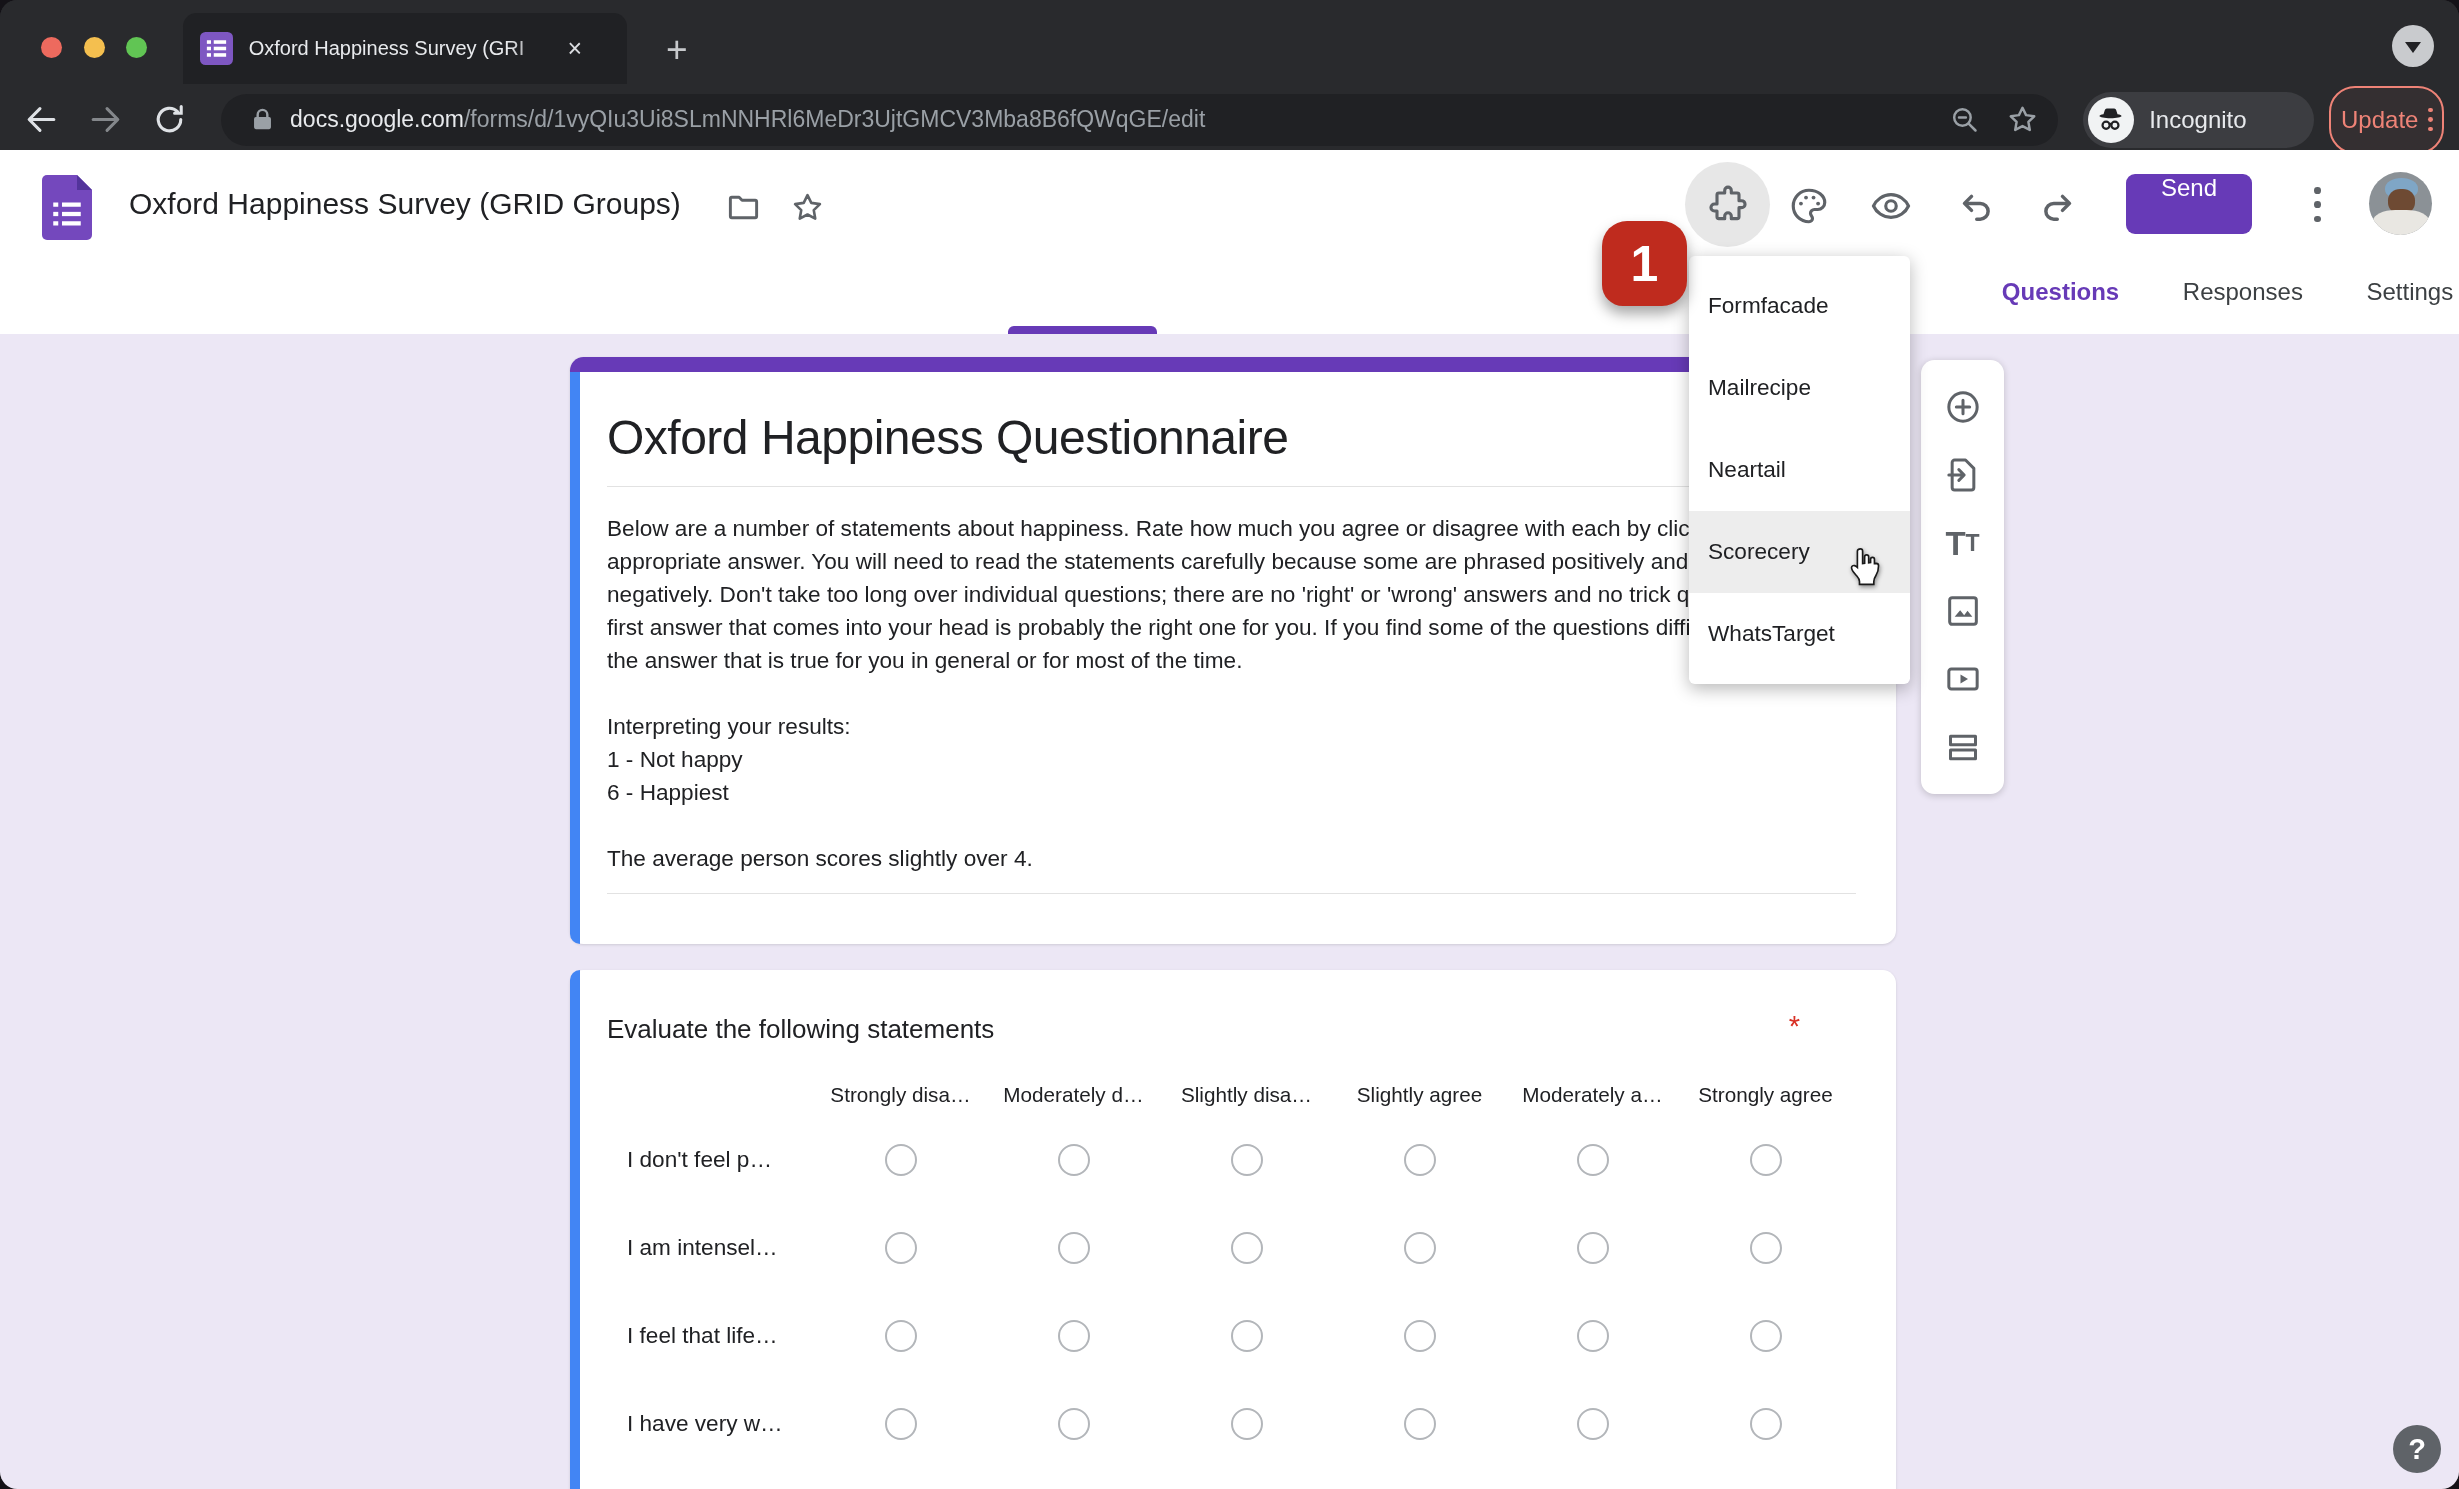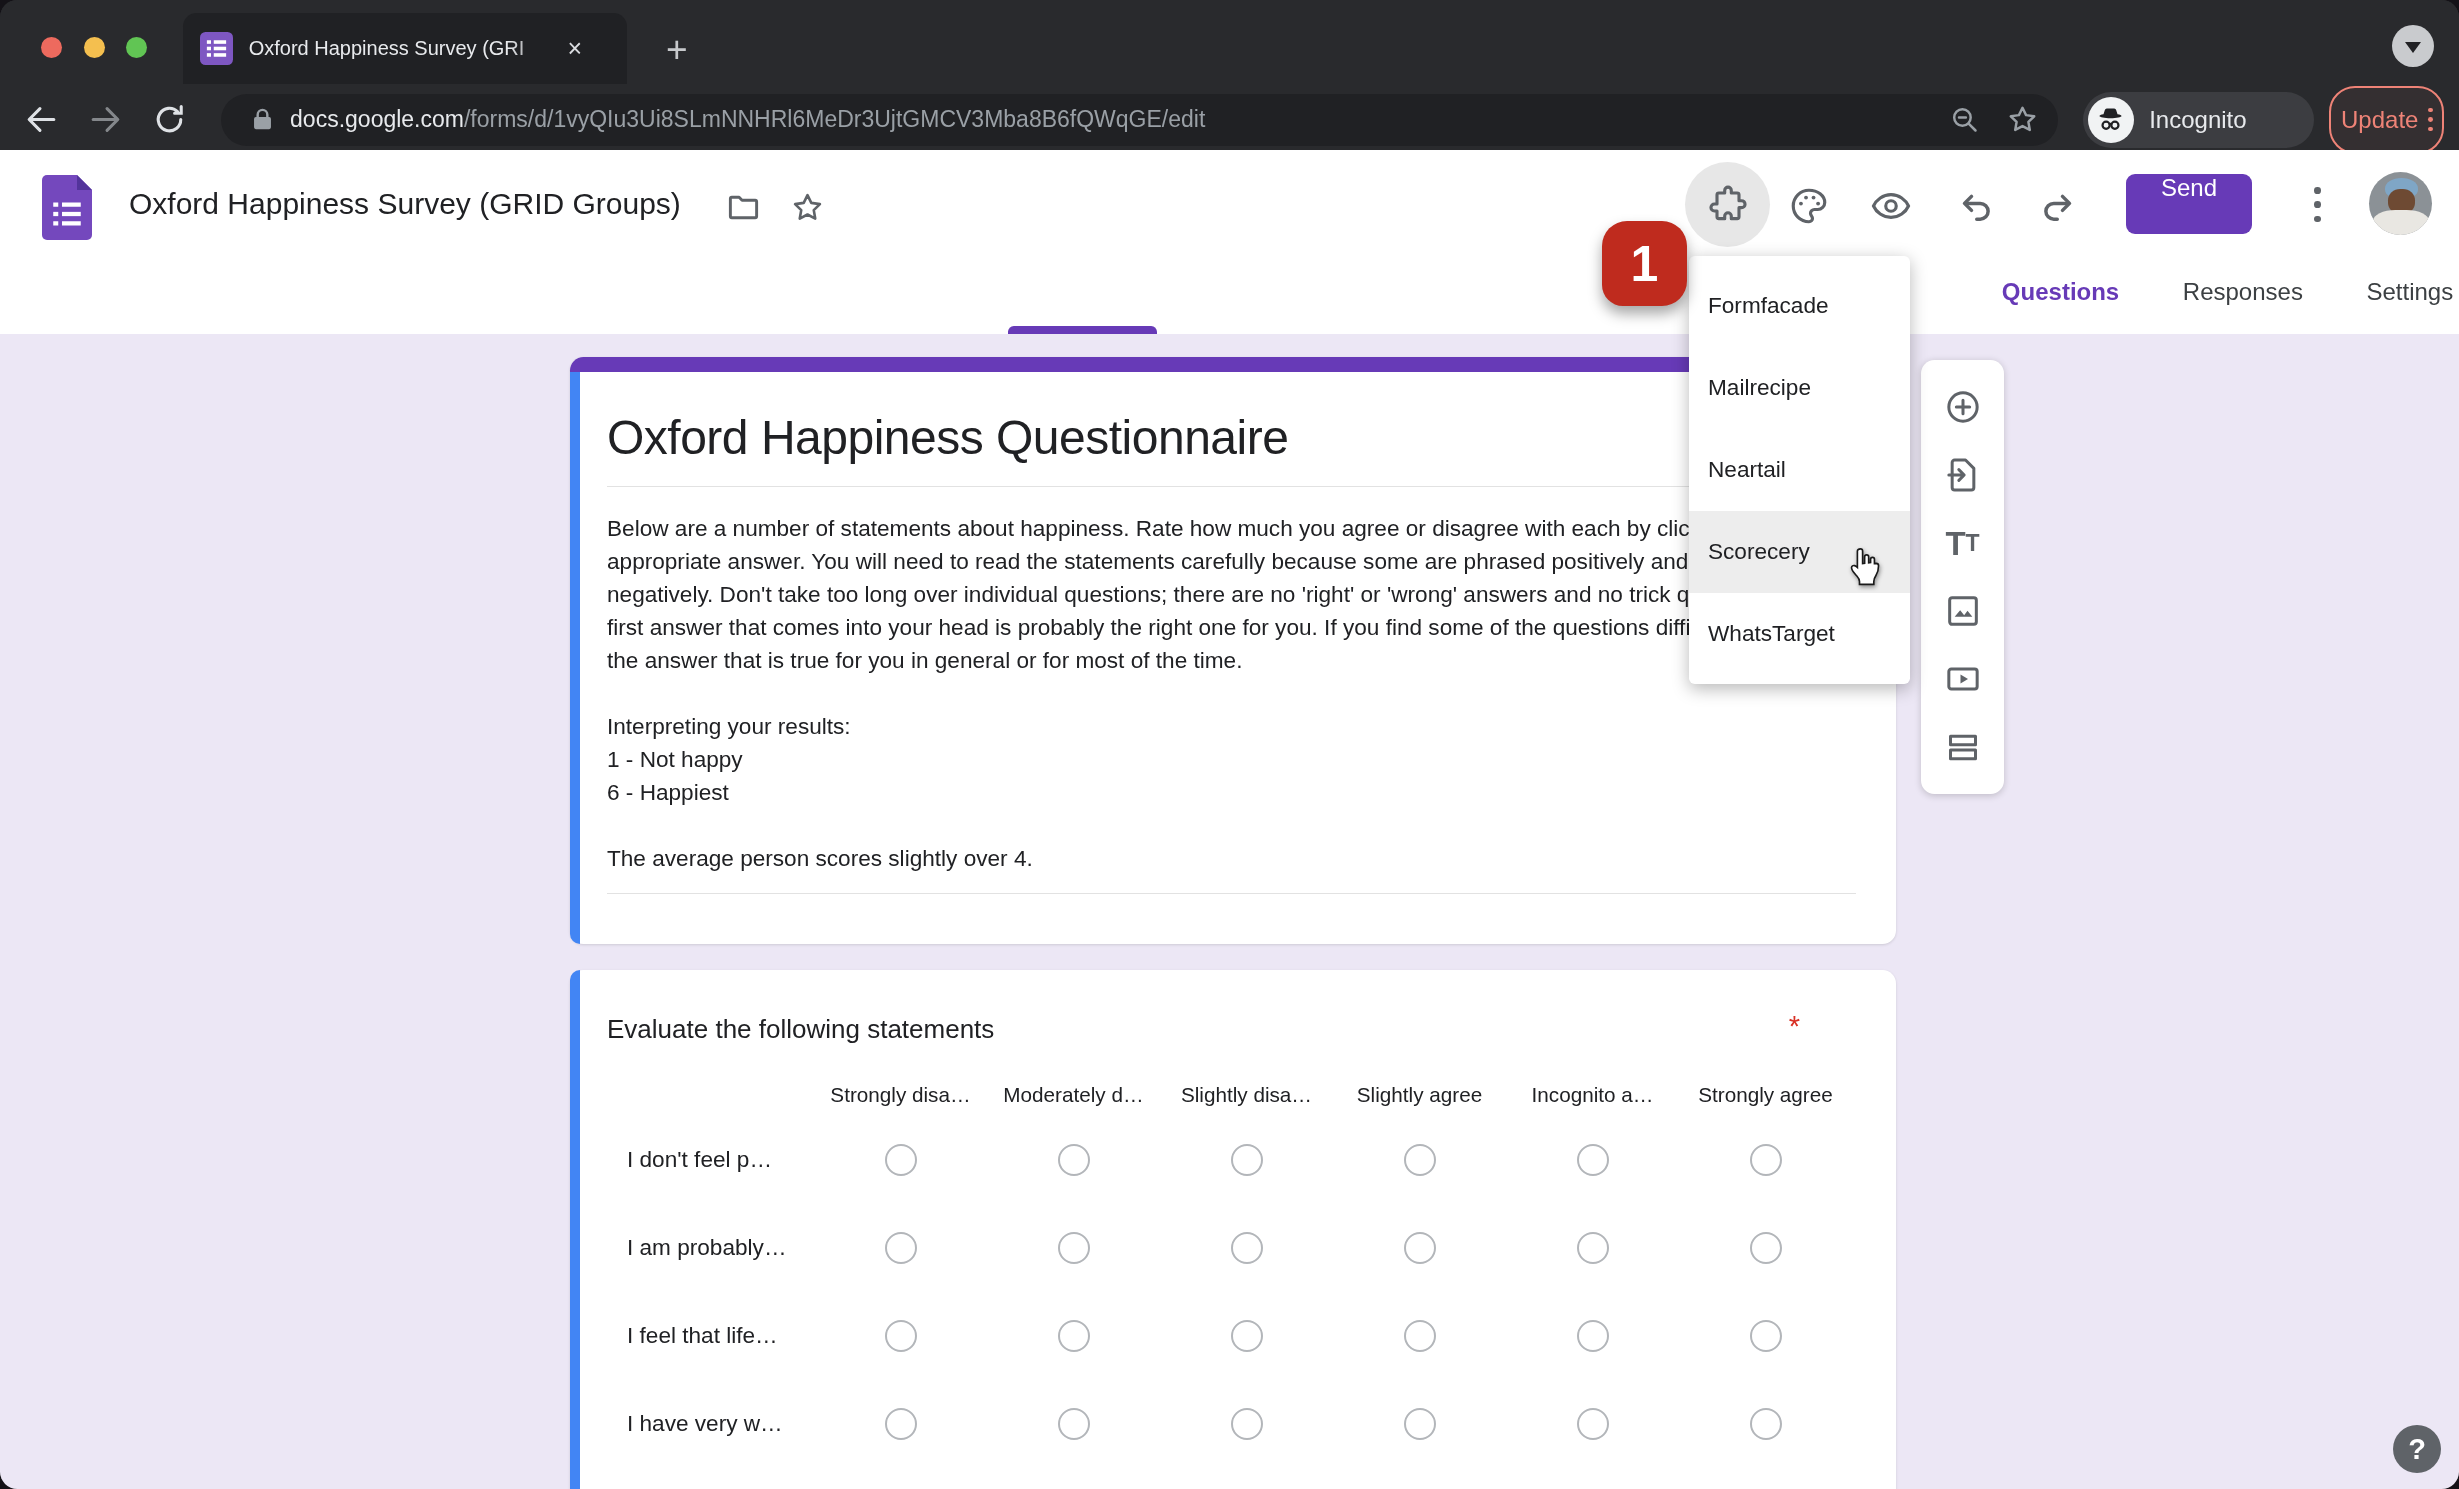--- a/index.html
+++ b/index.html
@@ -301,21 +301,21 @@
         <div class="q-title">Evaluate the following statements</div>
         <div class="q-required">*</div>
       </div>
       <div class="grid">
         <div class="grid-header">
           <div class="spacer"></div>
           <div class="gcol">Strongly disa…</div>
           <div class="gcol">Moderately d…</div>
           <div class="gcol">Slightly disa…</div>
           <div class="gcol">Slightly agree</div>
-          <div class="gcol">Incognito a…</div>
+          <div class="gcol">Moderately a…</div>
           <div class="gcol">Strongly agree</div>
         </div>
         <div class="grid-row">
           <div class="rlabel">I don't feel p…</div>
           <div class="gcell">
               <div class="radio"></div>
             </div>
           <div class="gcell">
               <div class="radio"></div>
             </div>
@@ -326,21 +326,21 @@
               <div class="radio"></div>
             </div>
           <div class="gcell">
               <div class="radio"></div>
             </div>
           <div class="gcell">
               <div class="radio"></div>
             </div>
         </div>
         <div class="grid-row">
-          <div class="rlabel">I am probably…</div>
+          <div class="rlabel">I am intensel…</div>
           <div class="gcell">
               <div class="radio"></div>
             </div>
           <div class="gcell">
               <div class="radio"></div>
             </div>
           <div class="gcell">
               <div class="radio"></div>
             </div>
           <div class="gcell">

